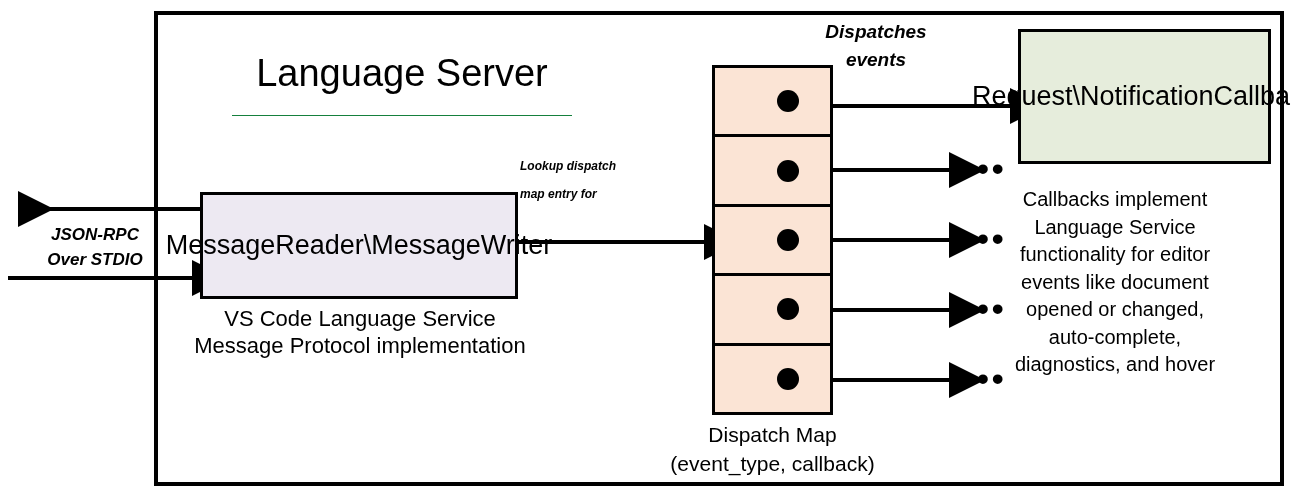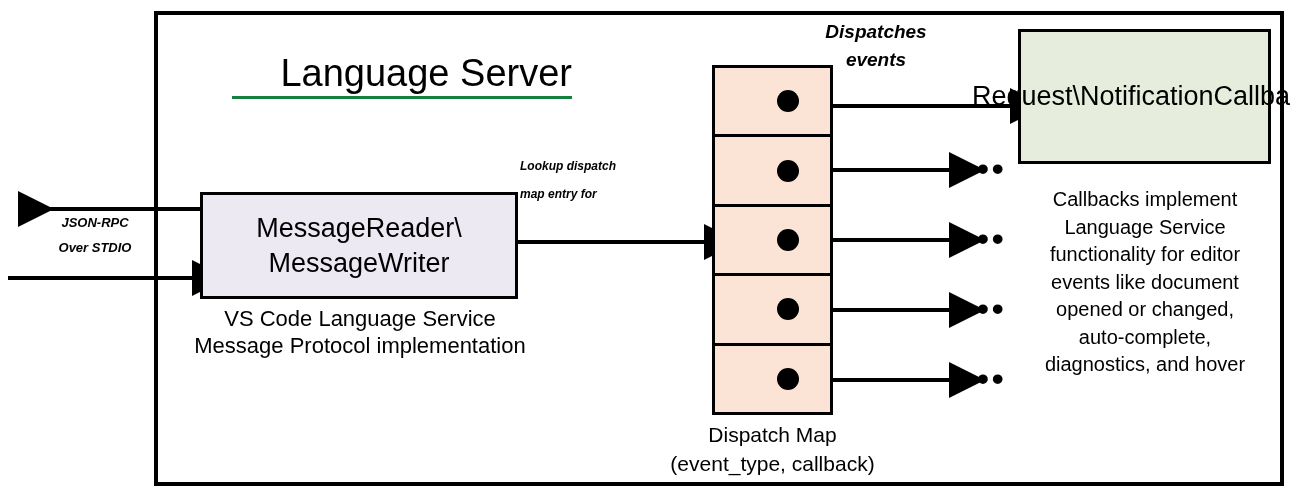--- a/index.html
+++ b/index.html
@@ -25,53 +25,53 @@
     border: 4px solid #000000;
     background: transparent;
   }
 
   
   #page-title {
     left: 232px; top: 50px;
     width: 340px;
     font-size: 38px;
     line-height: 46px;
-    text-align: right;
+    text-align: center;
     white-space: nowrap;
-    border-bottom: 3px solid #15803d;
-    padding-bottom: 0;
+    border-bottom: 1px solid #15803d;
+    padding-bottom: 19px;
   }
 
   
   #msg-box {
     left: 200px; top: 192px;
     width: 318px; height: 107px;
     background: #EDE9F2;
     border: 3px solid #000000;
     display: flex;
-    flex-direction: column;
+    flex-direction: row;
     align-items: center;
     justify-content: center;
     font-size: 27px;
     line-height: 35px;
   }
   #msg-caption {
     left: 190px; top: 305px;
     width: 340px;
     text-align: center;
     font-size: 22px;
     line-height: 27px;
   }
 
   
   #jsonrpc-label {
-    left: 20px; top: 210px;
+    left: 20px; top: 222px;
     width: 150px;
     text-align: center;
-    font-size: 13px;
+    font-size: 17px;
     line-height: 25px;
     font-style: italic;
     font-weight: bold;
   }
 
   
   #lookup-label {
     left: 520px; top: 152px;
     width: 190px;
     text-align: left;
@@ -131,21 +131,21 @@
     background: #E6EDDC;
     border: 3px solid #000000;
     display: flex;
     flex-direction: row;
     align-items: center;
     justify-content: center;
     font-size: 27px;
     line-height: 35px;
   }
   #callback-caption {
-    left: 1006px; top: 186px;
+    left: 976px; top: 186px;
     width: 278px;
     text-align: center;
     font-size: 20px;
     line-height: 27.5px;
   }
 
   
   .ellipsis {
     font-size: 34px;
     line-height: 20px;

